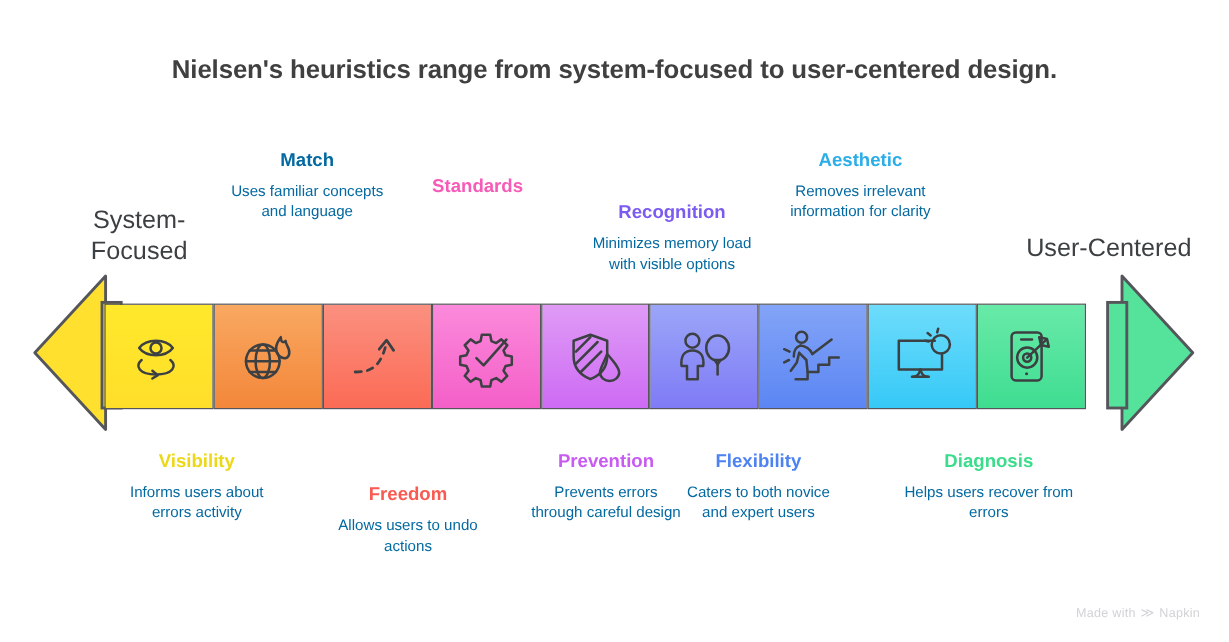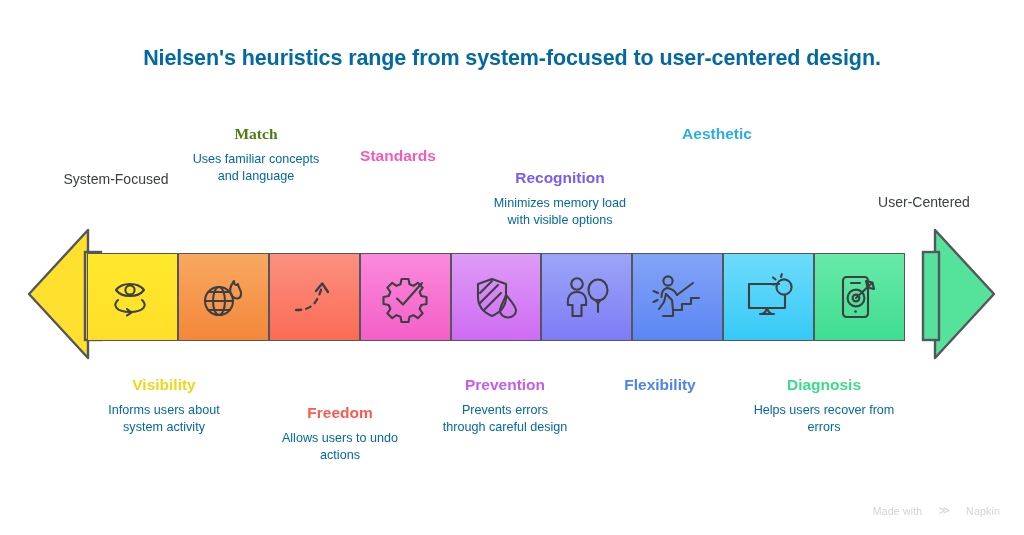--- a/index.html
+++ b/index.html
@@ -19,21 +19,21 @@
 
   
   #title {
     position: absolute;
     left: 0;
     top: 46px;
     width: 1024px;
     text-align: center;
     font-size: 21.5px;
     font-weight: bold;
-    color: #0369a1;
+    color: #404040;
     letter-spacing: -0.1px;
   }
 
   
   #band {
     position: absolute;
     left: 27px;
     top: 226px;
     width: 970px;
     height: 136px;
@@ -82,38 +82,38 @@
   }
   .callout .c-desc {
     font-size: 12.6px;
     color: #0369a1;
     font-weight: normal;
   }
 
   
   .endcap {
     position: absolute;
-    font-size: 14px;
+    font-size: 21px;
     color: #3c4043;
     text-align: center;
     line-height: 1.26;
   }
   #endcap-left  { left: 58px;  top: 171px; width: 116px; }
   #endcap-right { left: 840px; top: 194px; width: 168px; }
 
   
   #watermark {
     position: absolute;
     right: 24px;
     bottom: 18px;
     font-size: 10.5px;
     color: #d2d3d6;
     display: flex;
     align-items: center;
-    gap: 16px;
+    gap: 4px;
     letter-spacing: 0.2px;
   }
   #watermark .wm-mark { font-size: 11px; }
 </style>
 </head>
 <body>
 
 <div id="title">Nielsen's heuristics range from system-focused to user-centered design.</div>
 
 <div id="band">
@@ -241,54 +241,56 @@
       </svg>
     </span>
   </div>
 
 </div>
 
 <div class="endcap" id="endcap-left">System-Focused</div>
 <div class="endcap" id="endcap-right">User-Centered</div>
 
 <div class="callout" style="left:186px; top:124px; width:140px;">
-  <div class="c-title" style="color: #4d7c0f; font-family: Liberation Serif, serif;">Match</div>
+  <div class="c-title" style="color: #0369a1;">Match</div>
   <div class="c-desc">Uses familiar concepts and language</div>
 </div>
 
 <div class="callout" style="left:327px; top:146px; width:142px;text-align:center;">
   <div class="c-title" style="color: rgb(247, 91, 184);">Standards</div>
 </div>
 
 <div class="callout" style="left:482px; top:124px; width:156px;margin-top:44px;">
   <div class="c-title" style="color: rgb(124, 91, 240);">Recognition</div>
   <div class="c-desc">Minimizes memory load with visible options</div>
 </div>
 
 <div class="callout" style="left:646px; top:124px; width:142px;">
   <div class="c-title" style="color: rgb(43, 174, 232);">Aesthetic</div>
+  <div class="c-desc">Removes irrelevant information for clarity</div>
 </div>
 
 <div class="callout" style="left:92px; top:375px; width:144px;">
   <div class="c-title" style="color: rgb(237, 216, 24);">Visibility</div>
-  <div class="c-desc">Informs users about system activity</div>
+  <div class="c-desc">Informs users about errors activity</div>
 </div>
 
 <div class="callout" style="left:269px; top:375px; width:142px;margin-top:28px;">
   <div class="c-title" style="color: rgb(249, 91, 82);">Freedom</div>
   <div class="c-desc">Allows users to undo actions</div>
 </div>
 
 <div class="callout" style="left:442px; top:375px; width:126px;">
   <div class="c-title" style="color: rgb(199, 91, 242);">Prevention</div>
   <div class="c-desc">Prevents errors through careful design</div>
 </div>
 
-<div class="callout" style="left:596px; top:375px; width:128px;">
+<div class="callout" style="left:568px; top:375px; width:128px;">
   <div class="c-title" style="color: rgb(77, 130, 243);">Flexibility</div>
+  <div class="c-desc">Caters to both novice and expert users</div>
 </div>
 
 <div class="callout" style="left:752px; top:375px; width:144px;">
   <div class="c-title" style="color: rgb(59, 220, 139);">Diagnosis</div>
   <div class="c-desc">Helps users recover from errors</div>
 </div>
 
 <div id="watermark">
   <span>Made with</span>
   <span class="wm-mark">≫</span>

